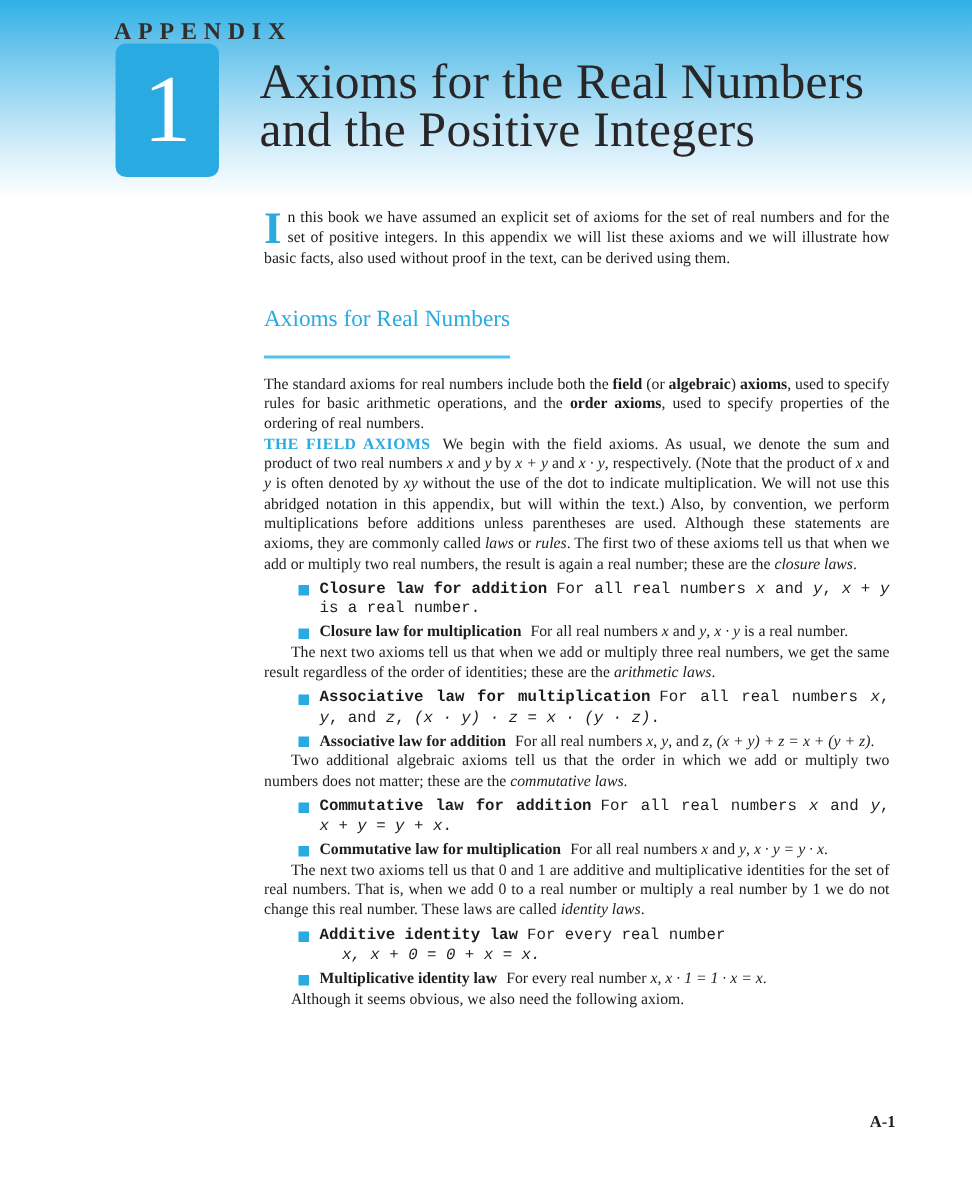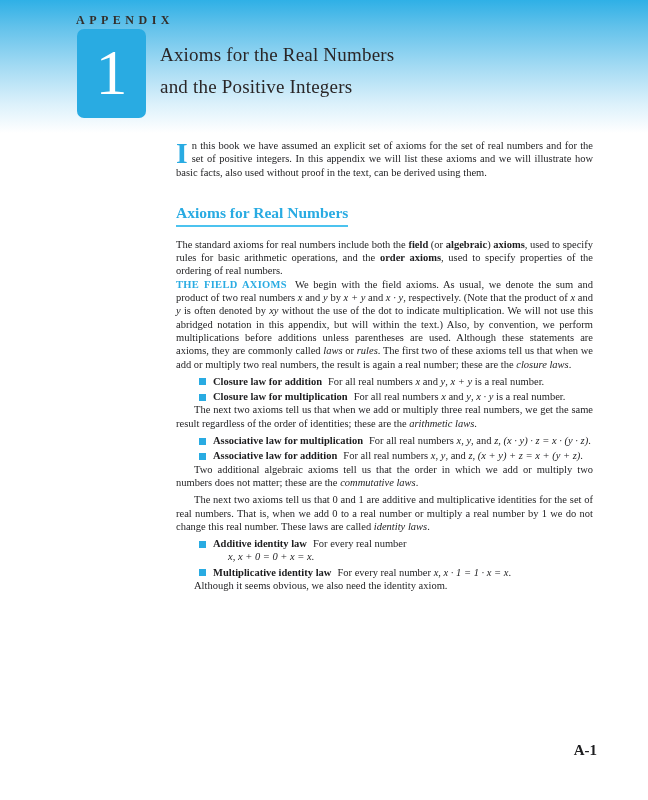--- a/index.html
+++ b/index.html
@@ -1,52 +1,52 @@
 <!DOCTYPE html>
 <html style="--accent: #29abe2; --heading-underline: #4cc3ef; --text: #1d1d1f; --title-text: #2a2627; --header-gradient-top: #2fb0e6;"><head>
 <meta charset="utf-8">
 <style>
   html,body{margin:0;padding:0;background:#ffffff;}
   .page{position:relative;width:648px;height:800px;background:#ffffff;overflow:hidden;
         font-family:"Liberation Serif","DejaVu Serif",serif;color:var(--text,#1d1d1f);}
   
   .page-header{position:absolute;left:0;top:0;width:648px;height:137px;
     background:linear-gradient(180deg,var(--header-gradient-top,#2fb0e6) 0%,#63c2eb 20%,#a2daf3 48%,#dcf1fb 76%,#ffffff 97%);}
-  .appendix-label{position:absolute;left:76px;top:13px;font-size:12px;font-weight:bold;
+  .appendix-label{position:absolute;left:76px;top:13px;font-size:16px;font-weight:bold;
     letter-spacing:4.5px;color:#332e2a;}
   .chapter-box{position:absolute;left:77px;top:29px;width:69px;height:89px;border-radius:7px;
     background:var(--accent,#29abe2);text-align:center;}
   .chapter-number{display:block;font-size:64px;line-height:87px;color:#ffffff;}
-  .chapter-title{position:absolute;left:160px;top:39px;margin:0;font-weight:normal;
-    font-size:19px;line-height:32px;color:var(--title-text,#2a2627);letter-spacing:0.2px;white-space:nowrap;}
+  .chapter-title{position:absolute;left:173px;top:39px;margin:0;font-weight:normal;
+    font-size:33px;line-height:32px;color:var(--title-text,#2a2627);letter-spacing:0.2px;white-space:nowrap;}
   
   .content{position:absolute;left:176px;top:139px;width:417px;
     font-size:10.5px;line-height:13.3px;text-align:justify;}
   .content p{margin:0;}
   .dropcap{float:left;color:var(--accent,#29abe2);font-weight:bold;
     font-size:30px;line-height:25px;margin:1px 4px 0 0;}
-  .section-heading{display:inline-block;margin:25px 0 0 0;font-weight:bold;
+  .section-heading{display:inline-block;margin:25px 0 0 0;font-weight:normal;
     font-size:15.5px;line-height:17px;color:var(--accent,#29abe2);
-    padding-bottom:4px;border-bottom:2.4px solid var(--heading-underline,#4cc3ef);}
+    padding-bottom:16px;border-bottom:2.4px solid var(--heading-underline,#4cc3ef);}
   .para{margin:8px 0 0 0;text-indent:18px;}
   .para.no-indent{text-indent:0;}
   .para.first{margin-top:11px;}
   .axiom-list{list-style:none;margin:4px 0 0 0;padding:0 0 0 37px;}
   .axiom-list li{position:relative;margin-top:2px;}
-  .axiom-list li:first-child{margin-top:1px;}
+  .axiom-list li:first-child{margin-top:1px;font-family:Liberation Mono, monospace;}
   .bullet-square{position:absolute;left:-14px;top:3.5px;width:7px;height:7px;
     background:var(--accent,#29abe2);}
   .axiom-label{font-weight:bold;margin-right:6px;}
   
   .rs-b{font-weight:bold;}
   .rs-i{font-style:italic;}
   .rs-lead{color:var(--accent,#29abe2);font-weight:bold;margin-right:8px;letter-spacing:0.3px;}
   .rs-nw{white-space:nowrap;}
   .rs-ind{margin-left:15px;}
-  .page-number{position:absolute;right:51px;top:742px;font-size:15px;font-weight:bold;color:#1d1d1f;}
+  .page-number{position:absolute;right:51px;top:742px;font-size:11px;font-weight:bold;color:#1d1d1f;}
 </style>
 </head>
 <body>
 
 <div class="page">
 
   <header class="page-header">
     <div class="appendix-label">APPENDIX</div>
     <div class="chapter-box">
       <span class="chapter-number">1</span>
@@ -89,35 +89,43 @@
       </li>
       <li>
         <span class="bullet-square"></span>
         <b class="axiom-label">Associative law for addition</b><span><span>For all real numbers </span><span class="rs-i">x</span><span>, </span><span class="rs-i">y</span><span>, and </span><span class="rs-i">z</span><span>, </span><span class="rs-i rs-nw">(x + y) + z =</span><span> </span><span class="rs-i rs-nw">x + (y + z)</span><span>.</span></span>
       </li>
     </ul>
 
     <p class="para"><span>Two additional algebraic axioms tell us that the order in which we add or multiply two numbers does not matter; these are the </span><span class="rs-i">commutative laws</span><span>.</span></p>
 
     <ul class="axiom-list">
+      <li>
+        <span class="bullet-square"></span>
+        <b class="axiom-label">Commutative law for addition</b><span><span>For all real numbers </span><span class="rs-i">x</span><span> and </span><span class="rs-i">y</span><span>, </span><span class="rs-i rs-nw">x + y = y + x</span><span>.</span></span>
+      </li>
+      <li>
+        <span class="bullet-square"></span>
+        <b class="axiom-label">Commutative law for multiplication</b><span><span>For all real numbers </span><span class="rs-i">x</span><span> and </span><span class="rs-i">y</span><span>, </span><span class="rs-i rs-nw">x · y = y · x</span><span>.</span></span>
+      </li>
     </ul>
 
     <p class="para"><span>The next two axioms tell us that 0 and 1 are additive and multiplicative identities for the set of real numbers. That is, when we add 0 to a real number or multiply a real number by 1 we do not change this real number. These laws are called </span><span class="rs-i">identity laws</span><span>.</span></p>
 
     <ul class="axiom-list">
       <li>
         <span class="bullet-square"></span>
         <b class="axiom-label">Additive identity law</b><span><span>For every real number</span><br><span class="rs-i rs-ind rs-nw">x, x + 0 = 0 + x = x.</span></span>
       </li>
       <li>
         <span class="bullet-square"></span>
         <b class="axiom-label">Multiplicative identity law</b><span><span>For every real number </span><span class="rs-i">x</span><span>, </span><span class="rs-i rs-nw">x · 1 = 1 · x = x</span><span>.</span></span>
       </li>
     </ul>
 
-    <p class="para"><span>Although it seems obvious, we also need the identity axiom.</span></p>
+    <p class="para"><span>Although it seems obvious, we also need the following axiom.</span></p>
 
 
   </main>
 
   <div class="page-number">A-1</div>
 
 </div>
 
 </body></html>

